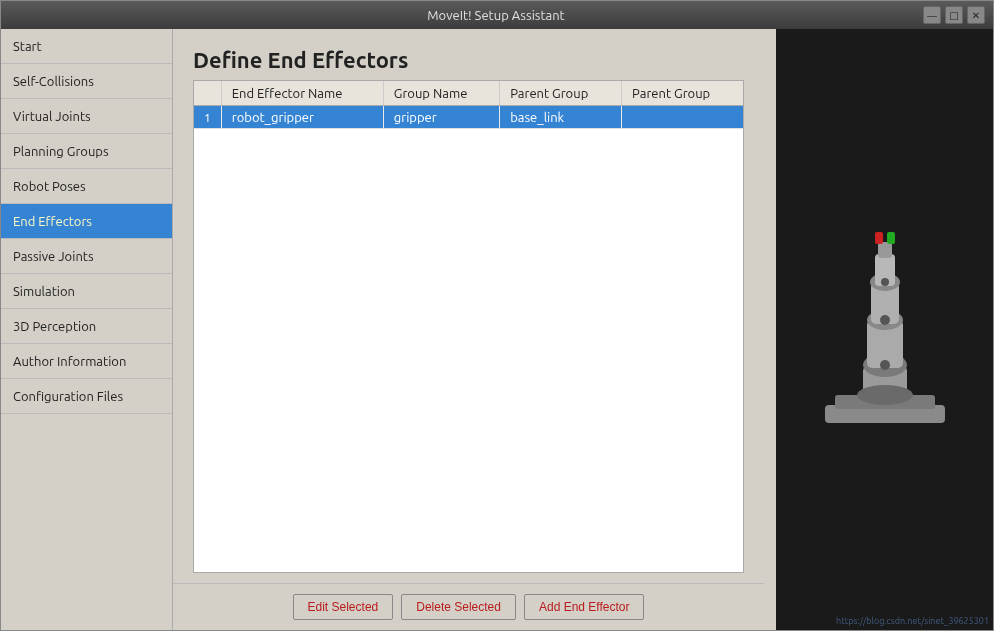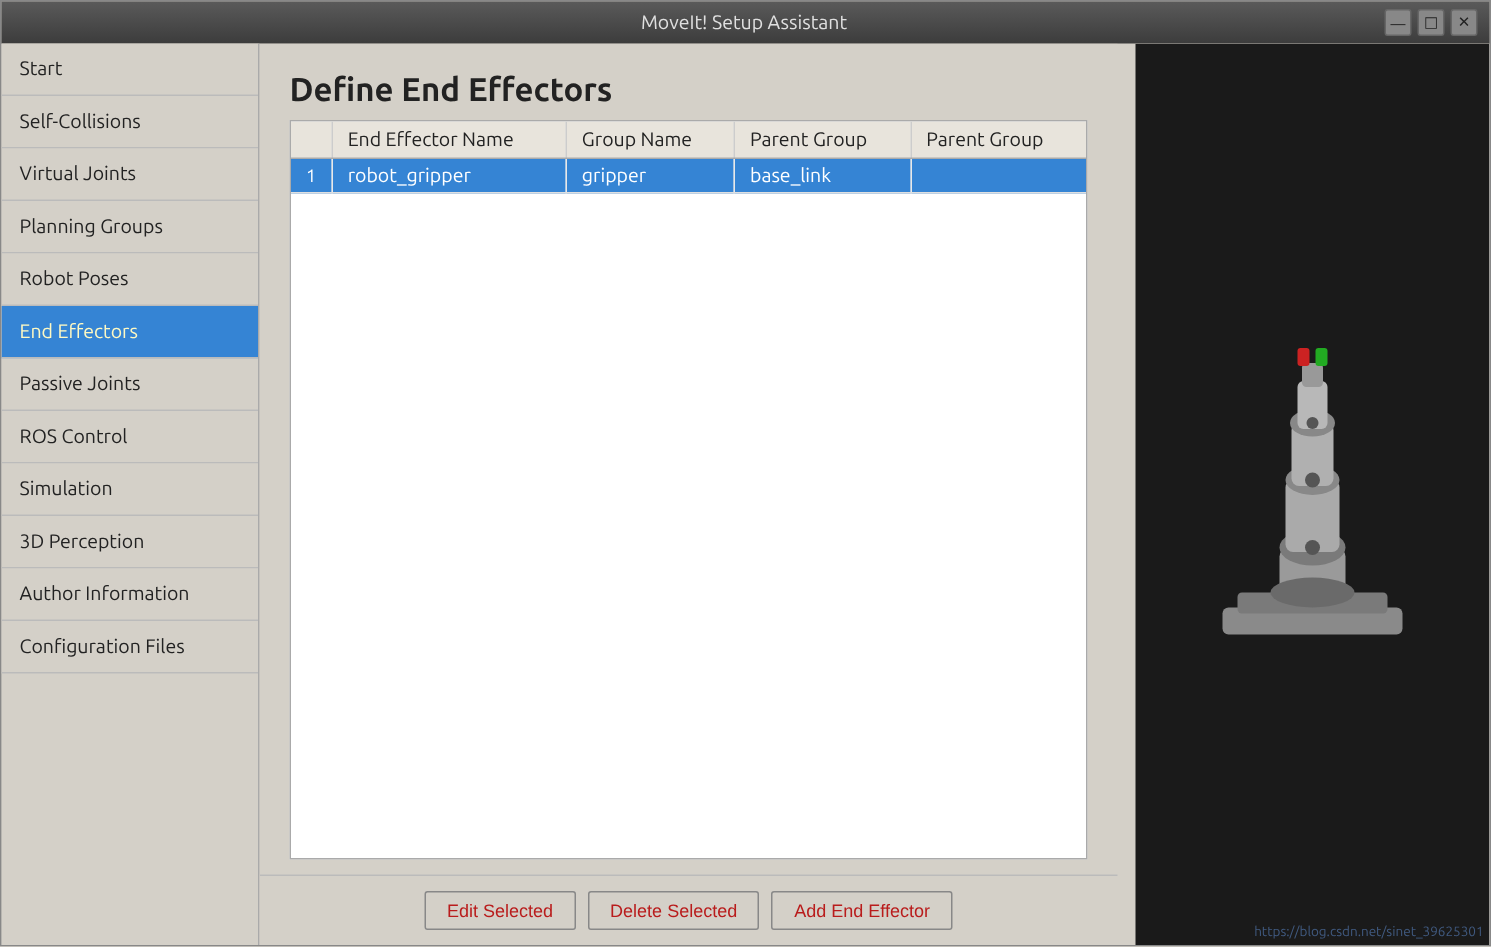--- a/index.html
+++ b/index.html
@@ -159,21 +159,21 @@
     .footer-btn {
       padding: 5px 14px;
       background: #d4d0c8;
       border: 1px solid #888;
       border-radius: 2px;
       cursor: pointer;
       font-size: 12px;
       color: #b91c1c;
     }
     .right-panel {
-      width: 236px;
+      width: 217px;
       background: #1a1a1a;
       display: flex;
       flex-direction: column;
       align-items: center;
       justify-content: center;
       flex-shrink: 0;
       position: relative;
     }
     .robot-display {
       width: 100%;
@@ -210,21 +210,20 @@
   <div class="main-content">
 
     <div class="sidebar">
       <div class="sidebar-item">Start</div>
       <div class="sidebar-item">Self-Collisions</div>
       <div class="sidebar-item">Virtual Joints</div>
       <div class="sidebar-item">Planning Groups</div>
       <div class="sidebar-item">Robot Poses</div>
       <div class="sidebar-item active">End Effectors</div>
       <div class="sidebar-item">Passive Joints</div>
-      <div class="sidebar-item">ROS Control</div>
       <div class="sidebar-item">Simulation</div>
       <div class="sidebar-item">3D Perception</div>
       <div class="sidebar-item">Author Information</div>
       <div class="sidebar-item">Configuration Files</div>
     </div>
 
     <div style="display:flex; flex:1; flex-direction:column; overflow:hidden;">
       <div style="display:flex; flex:1; overflow:hidden;gap:12px;">
 
         <div class="content-area">

